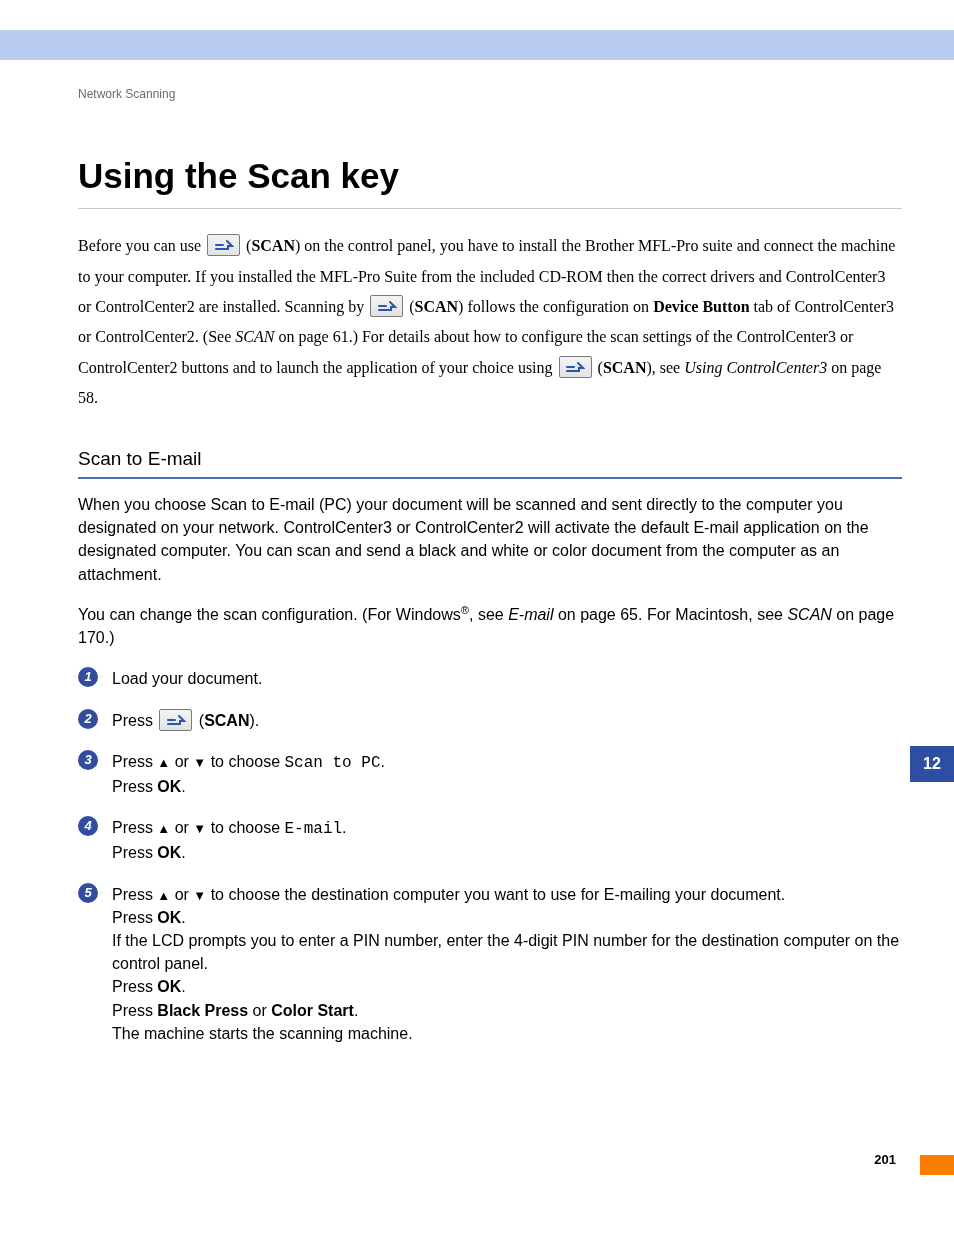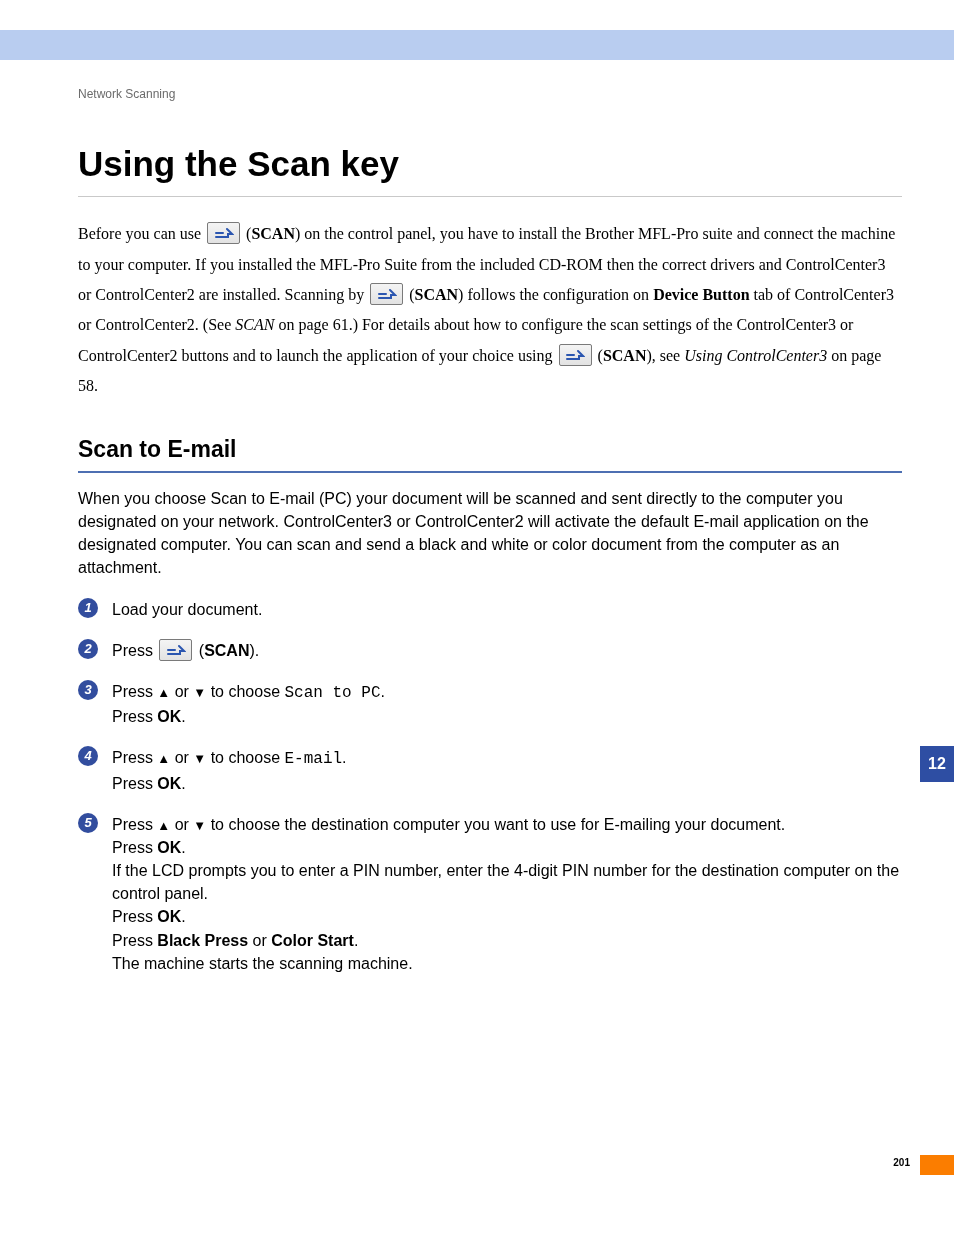--- a/index.html
+++ b/index.html
@@ -32,21 +32,21 @@
   }
   .content{
     position:absolute;
     left:78px;
     right:52px;
     top:86px;
   }
   .running-header{
     font-size:12px;
     color:var(--muted);
-    margin-bottom:36px;
+    margin-bottom:48px;
   }
   h1.title{
     font-size:35px;
     font-weight:bold;
     margin:0 0 6px 0;
   }
   .title-rule{
     height:0;
     border-top:1px solid #c9c9c9;
     margin:0 0 22px 0;
@@ -60,22 +60,22 @@
     border:1px solid #7a7a7a;
     border-radius:2px;
     position:relative;
     margin:0 2px;
   }
   .scan-btn svg{position:absolute;inset:0;margin:auto;}
   b{font-weight:bold;}
   i{font-style:italic;}
   .xref{color:var(--ink);font-style:italic;}
   h2.sub{
-    font-size:23px;
-    font-weight:bold;
+    font-size:19px;
+    font-weight:normal;
     margin:32px 0 4px 0;
   }
   .sub-rule{
     height:0;
     border-top:2px solid var(--rule-blue);
     margin:0 0 14px 0;
   }
   sup{font-size:0.7em;}
   
   .steps{margin-top:18px;}
@@ -101,34 +101,34 @@
     flex:1;
     padding-top:0px;
   }
   .mono{font-family:Liberation Mono, monospace;}
   .arrow-up, .arrow-down{font-size:13px;}
   
   .chapter-tab{
     position:absolute;
     right:0;
     top:746px;
-    width:34px;height:36px;
+    width:44px;height:36px;
     background:var(--tab-blue);
     color:#fff;
     font-weight:bold;
     font-size:16px;
     text-align:center;
     line-height:36px;
   }
   
   .page-number{
     position:absolute;
-    right:44px;
+    right:58px;
     bottom:65px;
-    font-size:10px;
+    font-size:13px;
     font-weight:bold;
   }
   .footer-accent{
     position:absolute;
     right:0;
     bottom:60px;
     width:34px;
     height:20px;
     background:var(--accent-orange);
   }
@@ -165,20 +165,23 @@
         </svg>
     </span>
     <span> (</span><b>SCAN</b><span>), see </span><i class="xref">Using ControlCenter3</i><span> on page 58.</span>
   </p>
 
   <h2 class="sub">Scan to E-mail</h2>
   <div class="sub-rule"></div>
 
   <p>When you choose Scan to E-mail (PC) your document will be scanned and sent directly to the computer you designated on your network. ControlCenter3 or ControlCenter2 will activate the default E-mail application on the designated computer. You can scan and send a black and white or color document from the computer as an attachment.</p>
 
+  <p>
+    <span>You can change the scan configuration. (For Windows</span><sup>®</sup><span>, see </span><i class="xref">E-mail</i><span> on page 65. For Macintosh, see </span><i class="xref">SCAN</i><span> on page 170.)</span>
+  </p>
 
   <div class="steps">
 
     <div class="step">
       <div class="step-num">1</div>
       <div class="step-body">
         <span>Load your document.</span>
       </div>
     </div>
 

